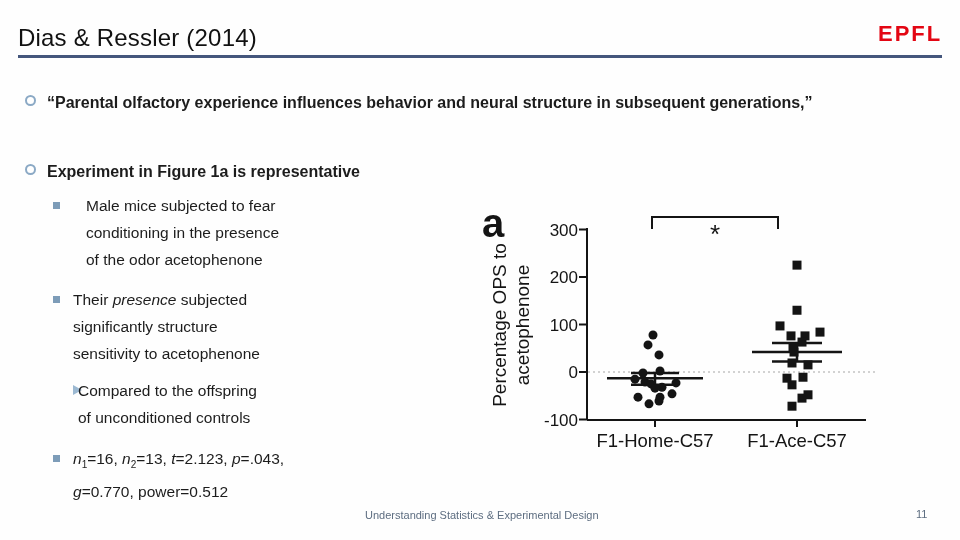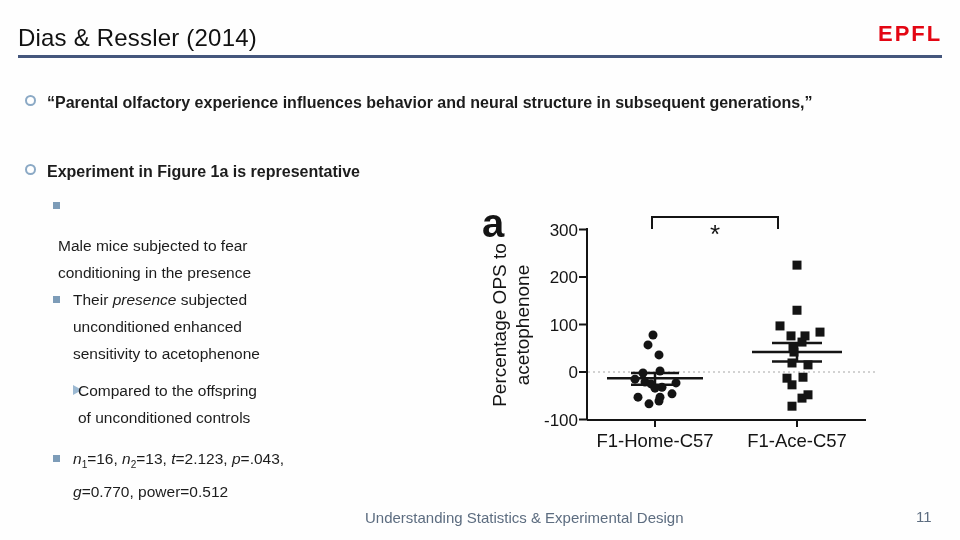--- a/index.html
+++ b/index.html
@@ -16,21 +16,21 @@
   .epfl-logo { left:878px; top:21px; font-size:22px; font-weight:bold; color:#e30613;
                letter-spacing:2px; font-stretch:condensed; }
 
   
   .b-circle { width:11px; height:11px; border:2px solid #8ba9c5; border-radius:50%; background:#fff; }
   .b-square { width:7px; height:7px; background:#7d9cb8; }
   .b-arrow  { width:0; height:0; border-left:9px solid #9cb9d2; border-top:5px solid transparent;
               border-bottom:5px solid transparent; }
   .t1 { font-size:16px; line-height:30px;font-weight:bold; }
   .t2 { font-size:15.5px; line-height:27px; }
-  .footer-text { font-size:15px; color:#5d6d80; }
+  .footer-text { font-size:11px; color:#5d6d80; }
   sub { font-size:10px; }
 
   
   #figure-wrap { left:460px; top:185px; width:430px; height:275px; }
 </style>
 </head>
 <body>
 
 <div class="abs slide-title">Dias &amp; Ressler (2014)</div>
 <div class="abs epfl-logo">EPFL</div>
@@ -42,26 +42,26 @@
 <div class="abs t1" style="left:47px; top:88px;"><span>“Parental olfactory experience influences behavior and neural structure in subsequent generations,”</span><br></div>
 
 <div class="abs" style="left:25px; top:164px;">
     <div class="b-circle"></div>
   </div>
 <div class="abs t1" style="left:47px; top:157px;"><span>Experiment in Figure 1a is representative</span></div>
 
 <div class="abs" style="left:53px; top:202px;">
     <div class="b-square"></div>
   </div>
-<div class="abs t2" style="left:58px; top:192px;margin-top:40px;"><span>Male mice subjected to fear</span><br><span>conditioning in the presence</span><br></div>
+<div class="abs t2" style="left:86px; top:192px;"><span>Male mice subjected to fear</span><br><span>conditioning in the presence</span><br><span>of the odor acetophenone</span></div>
 
 <div class="abs" style="left:53px; top:296px;">
     <div class="b-square"></div>
   </div>
-<div class="abs t2" style="left:73px; top:286px;"><span>Their </span><span style="font-style: italic;">presence</span><span> subjected</span><br><span>unconditioned enhanced</span><br><span>sensitivity to acetophenone</span></div>
+<div class="abs t2" style="left:73px; top:286px;"><span>Their </span><span style="font-style: italic;">presence</span><span> subjected</span><br><span>significantly structure</span><br><span>sensitivity to acetophenone</span></div>
 
 <div class="abs" style="left:73px; top:385px;">
     <div class="b-arrow"></div>
   </div>
 <div class="abs t2" style="left:78px; top:377px;"><span>Compared to the offspring</span><br><span>of unconditioned controls</span></div>
 
 <div class="abs" style="left:53px; top:455px;">
     <div class="b-square"></div>
   </div>
 <div class="abs t2" style="left:73px; top:445px;"><span style="font-style: italic;">n</span><sub>1</sub><span>=16, </span><span style="font-style: italic;">n</span><sub>2</sub><span>=13, </span><span style="font-style: italic;">t</span><span>=2.123, </span><span style="font-style: italic;">p</span><span>=.043,</span><br><span style="font-style: italic;">g</span><span>=0.770, power=0.512</span></div>

